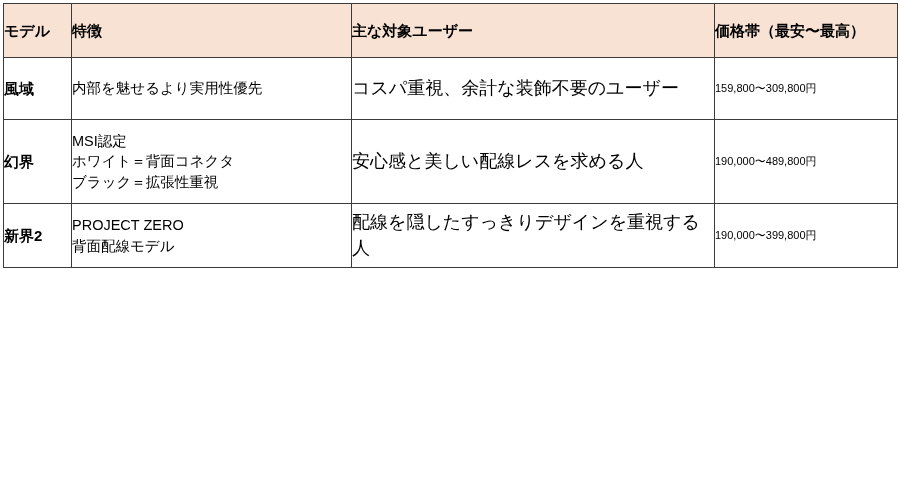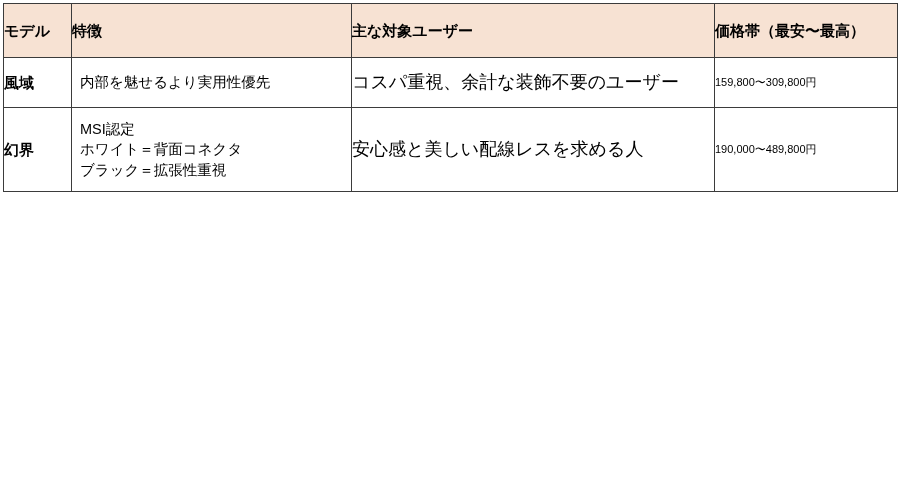--- a/index.html
+++ b/index.html
@@ -60,28 +60,28 @@
   tbody td.feature {
     font-size: 14.5px;
   }
   tbody td.target {
     font-size: 18px;
   }
   tbody td.price {
     font-size: 11px;
     white-space: nowrap;
   }
-  tbody tr.r0 td { height: 50px; }
+  tbody tr.r0 td { height: 62px; }
   tbody tr.r1 td { height: 64px; }
   tbody tr.r2 td { height: 72px; }
   tbody tr.r3 td { height: 84px; }
   tbody tr.r4 td { height: 64px; }
   tbody tr.r5 td { height: 72px; }
 
-  .line { display: block; margin-left: 8px; }
+  .line { display: block; }
 </style>
 </head>
 <body>
 
 <div id="sheet">
   <table class="model-table">
     <colgroup>
       <col class="c0">
       <col class="c1">
       <col class="c2">
@@ -107,15 +107,24 @@
       <tr class="r3">
         <td class="model-name">幻界</td>
         <td class="feature">
           <span class="line">MSI認定</span>
           <span class="line">ホワイト＝背面コネクタ</span>
           <span class="line">ブラック＝拡張性重視</span>
         </td>
         <td class="target">安心感と美しい配線レスを求める人</td>
         <td class="price">190,000〜489,800円</td>
       </tr>
+      <tr class="r4">
+        <td class="model-name">新界2</td>
+        <td class="feature">
+          <span class="line">PROJECT ZERO</span>
+          <span class="line">背面配線モデル</span>
+        </td>
+        <td class="target">配線を隠したすっきりデザインを重視する人</td>
+        <td class="price">190,000〜399,800円</td>
+      </tr>
     </tbody>
   </table>
 </div>
 
 </body></html>

